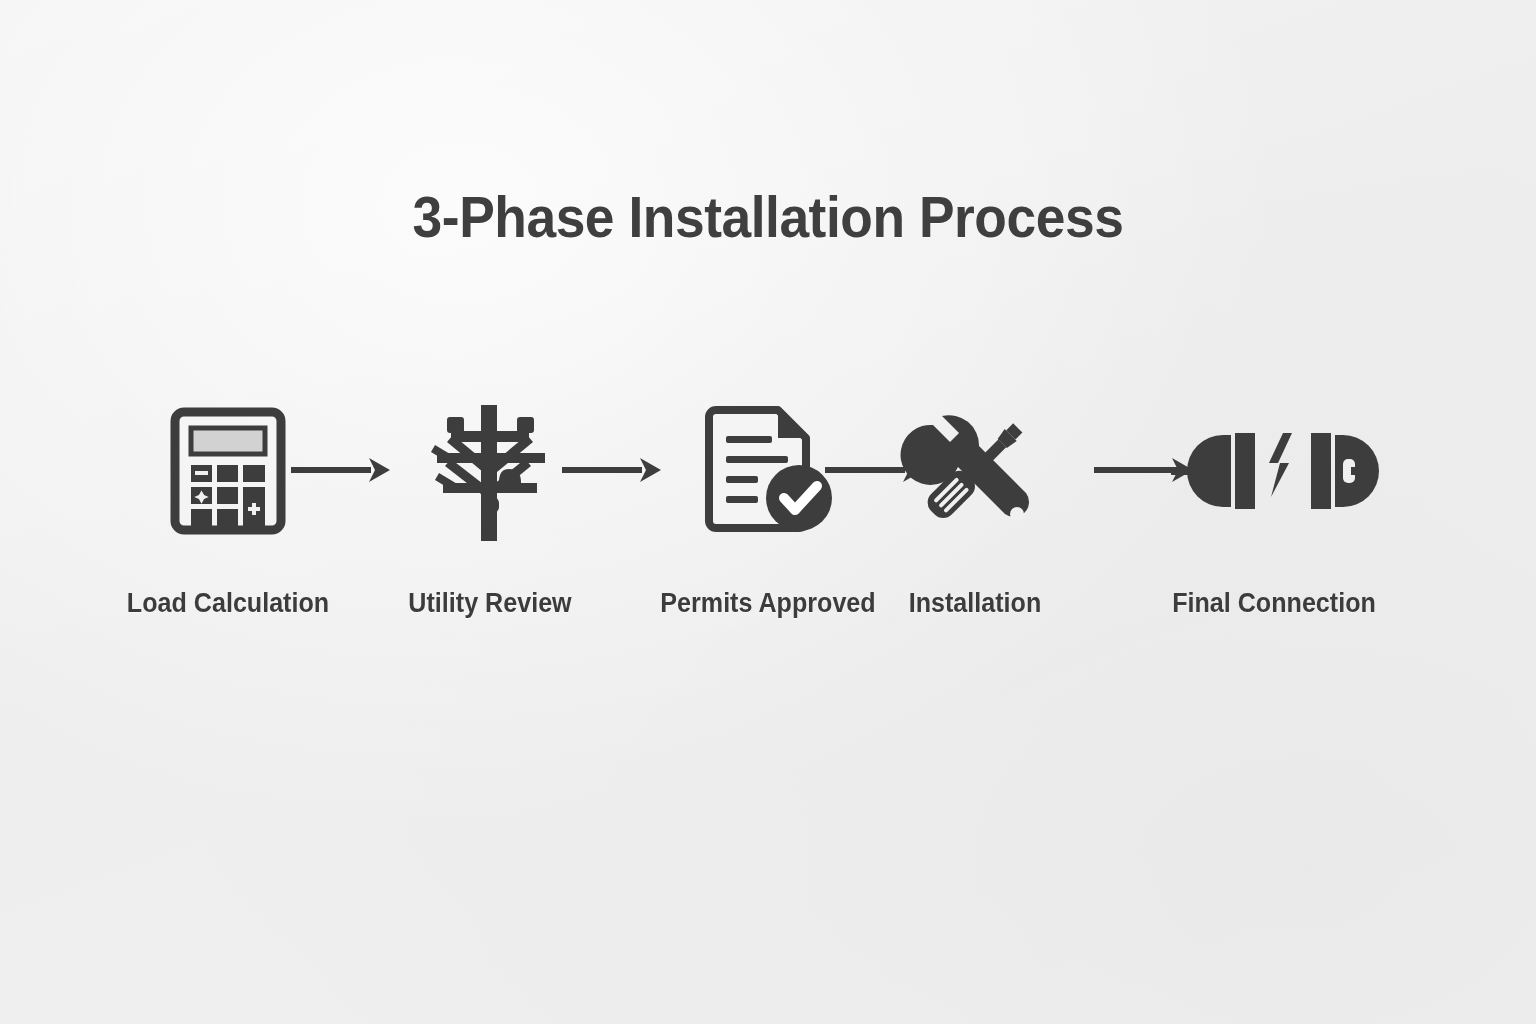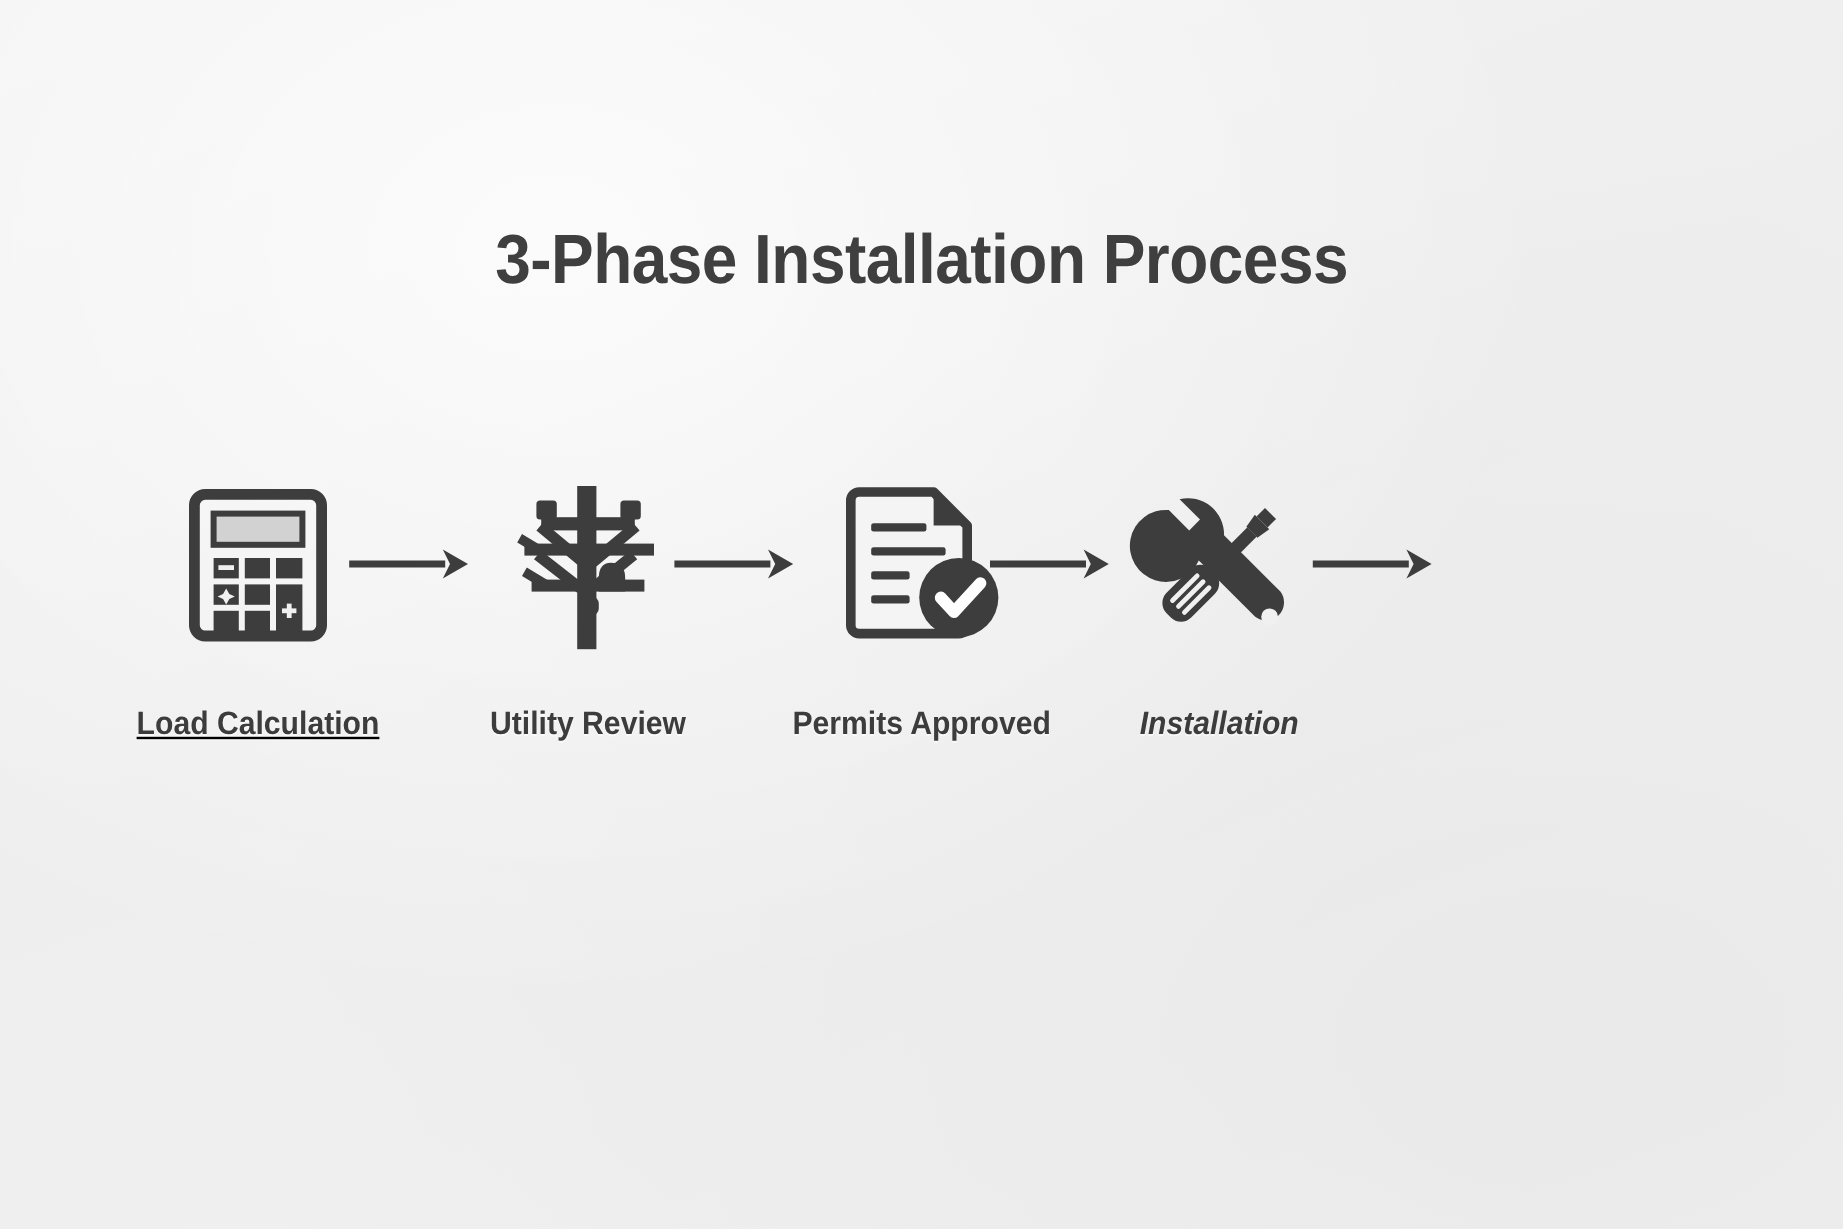--- a/index.html
+++ b/index.html
@@ -91,21 +91,21 @@
 <body>
 
 <div class="bg-texture"></div>
 
 <div class="canvas">
 
   <div class="title">3-Phase Installation Process</div>
 
   <div class="flow">
 
-    <div class="step" style="left:3px;text-decoration:underline;">
+    <div class="step" style="left:16px;">
       <div class="icon-wrap">
         <svg width="118" height="130" viewBox="0 0 118 130">
           <rect x="6" y="6" width="106" height="118" rx="9" ry="9" fill="none" stroke="#3d3d3d" stroke-width="9"></rect>
           <rect x="22" y="22" width="74" height="26" fill="#d2d2d2" stroke="#3d3d3d" stroke-width="5"></rect>
           <rect x="22" y="59" width="21" height="17" fill="#3d3d3d"></rect>
           <rect x="26" y="65" width="13" height="4" fill="#f0f0f0"></rect>
           <rect x="48" y="59" width="21" height="17" fill="#3d3d3d"></rect>
           <rect x="74" y="59" width="22" height="17" fill="#3d3d3d"></rect>
           <rect x="22" y="81" width="21" height="17" fill="#3d3d3d"></rect>
           <path d="M32.5 84.5 l2.6 4.6 4.6 2.0 -4.6 2.0 -2.6 4.6 -2.6 -4.6 -4.6 -2.0 4.6 -2.0 z" fill="#f0f0f0"></path>
@@ -185,21 +185,21 @@
       <div class="step-label">Permits Approved</div>
     </div>
 
     <div class="arrow" style="left:727px;">
       <svg width="104" height="32" viewBox="0 0 104 32">
         <line x1="2" y1="16" x2="82" y2="16" stroke="#3d3d3d" stroke-width="6" stroke-linecap="butt"></line>
         <path d="M80 4 L101 16 L80 28 L86 16 z" fill="#3d3d3d"></path>
       </svg>
     </div>
 
-    <div class="step" style="left:804px;font-style:italic;">
+    <div class="step" style="left:763px;">
       <div class="icon-wrap">
         <svg width="128" height="130" viewBox="0 0 128 130">
           <g fill="#3d3d3d">
 
             <path d="M33 8 l17 17 -9 9 -17 -17 a30 30 0 1 0 25 42 l47 47 a15 15 0 0 0 21 -21 l-47 -47 a30 30 0 0 0 -37 -30 z" transform="translate(-2,2)"></path>
             <circle cx="106" cy="108" r="7" fill="#f0f0f0"></circle>
 
             <g transform="rotate(45 64 64)">
               <rect x="58" y="4" width="13" height="10"></rect>
               <path d="M56 14 h17 l-2 12 h-13 z"></path>
@@ -217,15 +217,37 @@
       <div class="step-label">Installation</div>
     </div>
 
     <div class="arrow" style="left:996px;">
       <svg width="104" height="32" viewBox="0 0 104 32">
         <line x1="2" y1="16" x2="82" y2="16" stroke="#3d3d3d" stroke-width="6" stroke-linecap="butt"></line>
         <path d="M80 4 L101 16 L80 28 L86 16 z" fill="#3d3d3d"></path>
       </svg>
     </div>
 
+    <div class="step" style="left:1062px;">
+      <div class="icon-wrap">
+        <svg width="206" height="100" viewBox="0 0 206 100">
+          <g fill="#3d3d3d">
+
+            <rect x="0" y="46" width="26" height="8"></rect>
+
+            <path d="M60 14 h-8 a36 36 0 0 0 0 72 h8 z"></path>
+            <rect x="64" y="12" width="20" height="76"></rect>
+
+            <path d="M110 12 l-14 30 h11 l-9 34 18 -34 h-11 l14 -30 z" transform="translate(2,0)"></path>
+
+            <rect x="140" y="12" width="20" height="76"></rect>
+            <path d="M164 14 h8 a36 36 0 0 1 0 72 h-8 z"></path>
+            <rect x="172" y="38" width="12" height="24" rx="5" fill="#f0f0f0"></rect>
+
+            <rect x="180" y="46" width="26" height="8"></rect>
+          </g>
+        </svg>
+      </div>
+      <div class="step-label">Final Connection</div>
+    </div>
 
   </div>
 </div>
 
 </body></html>

